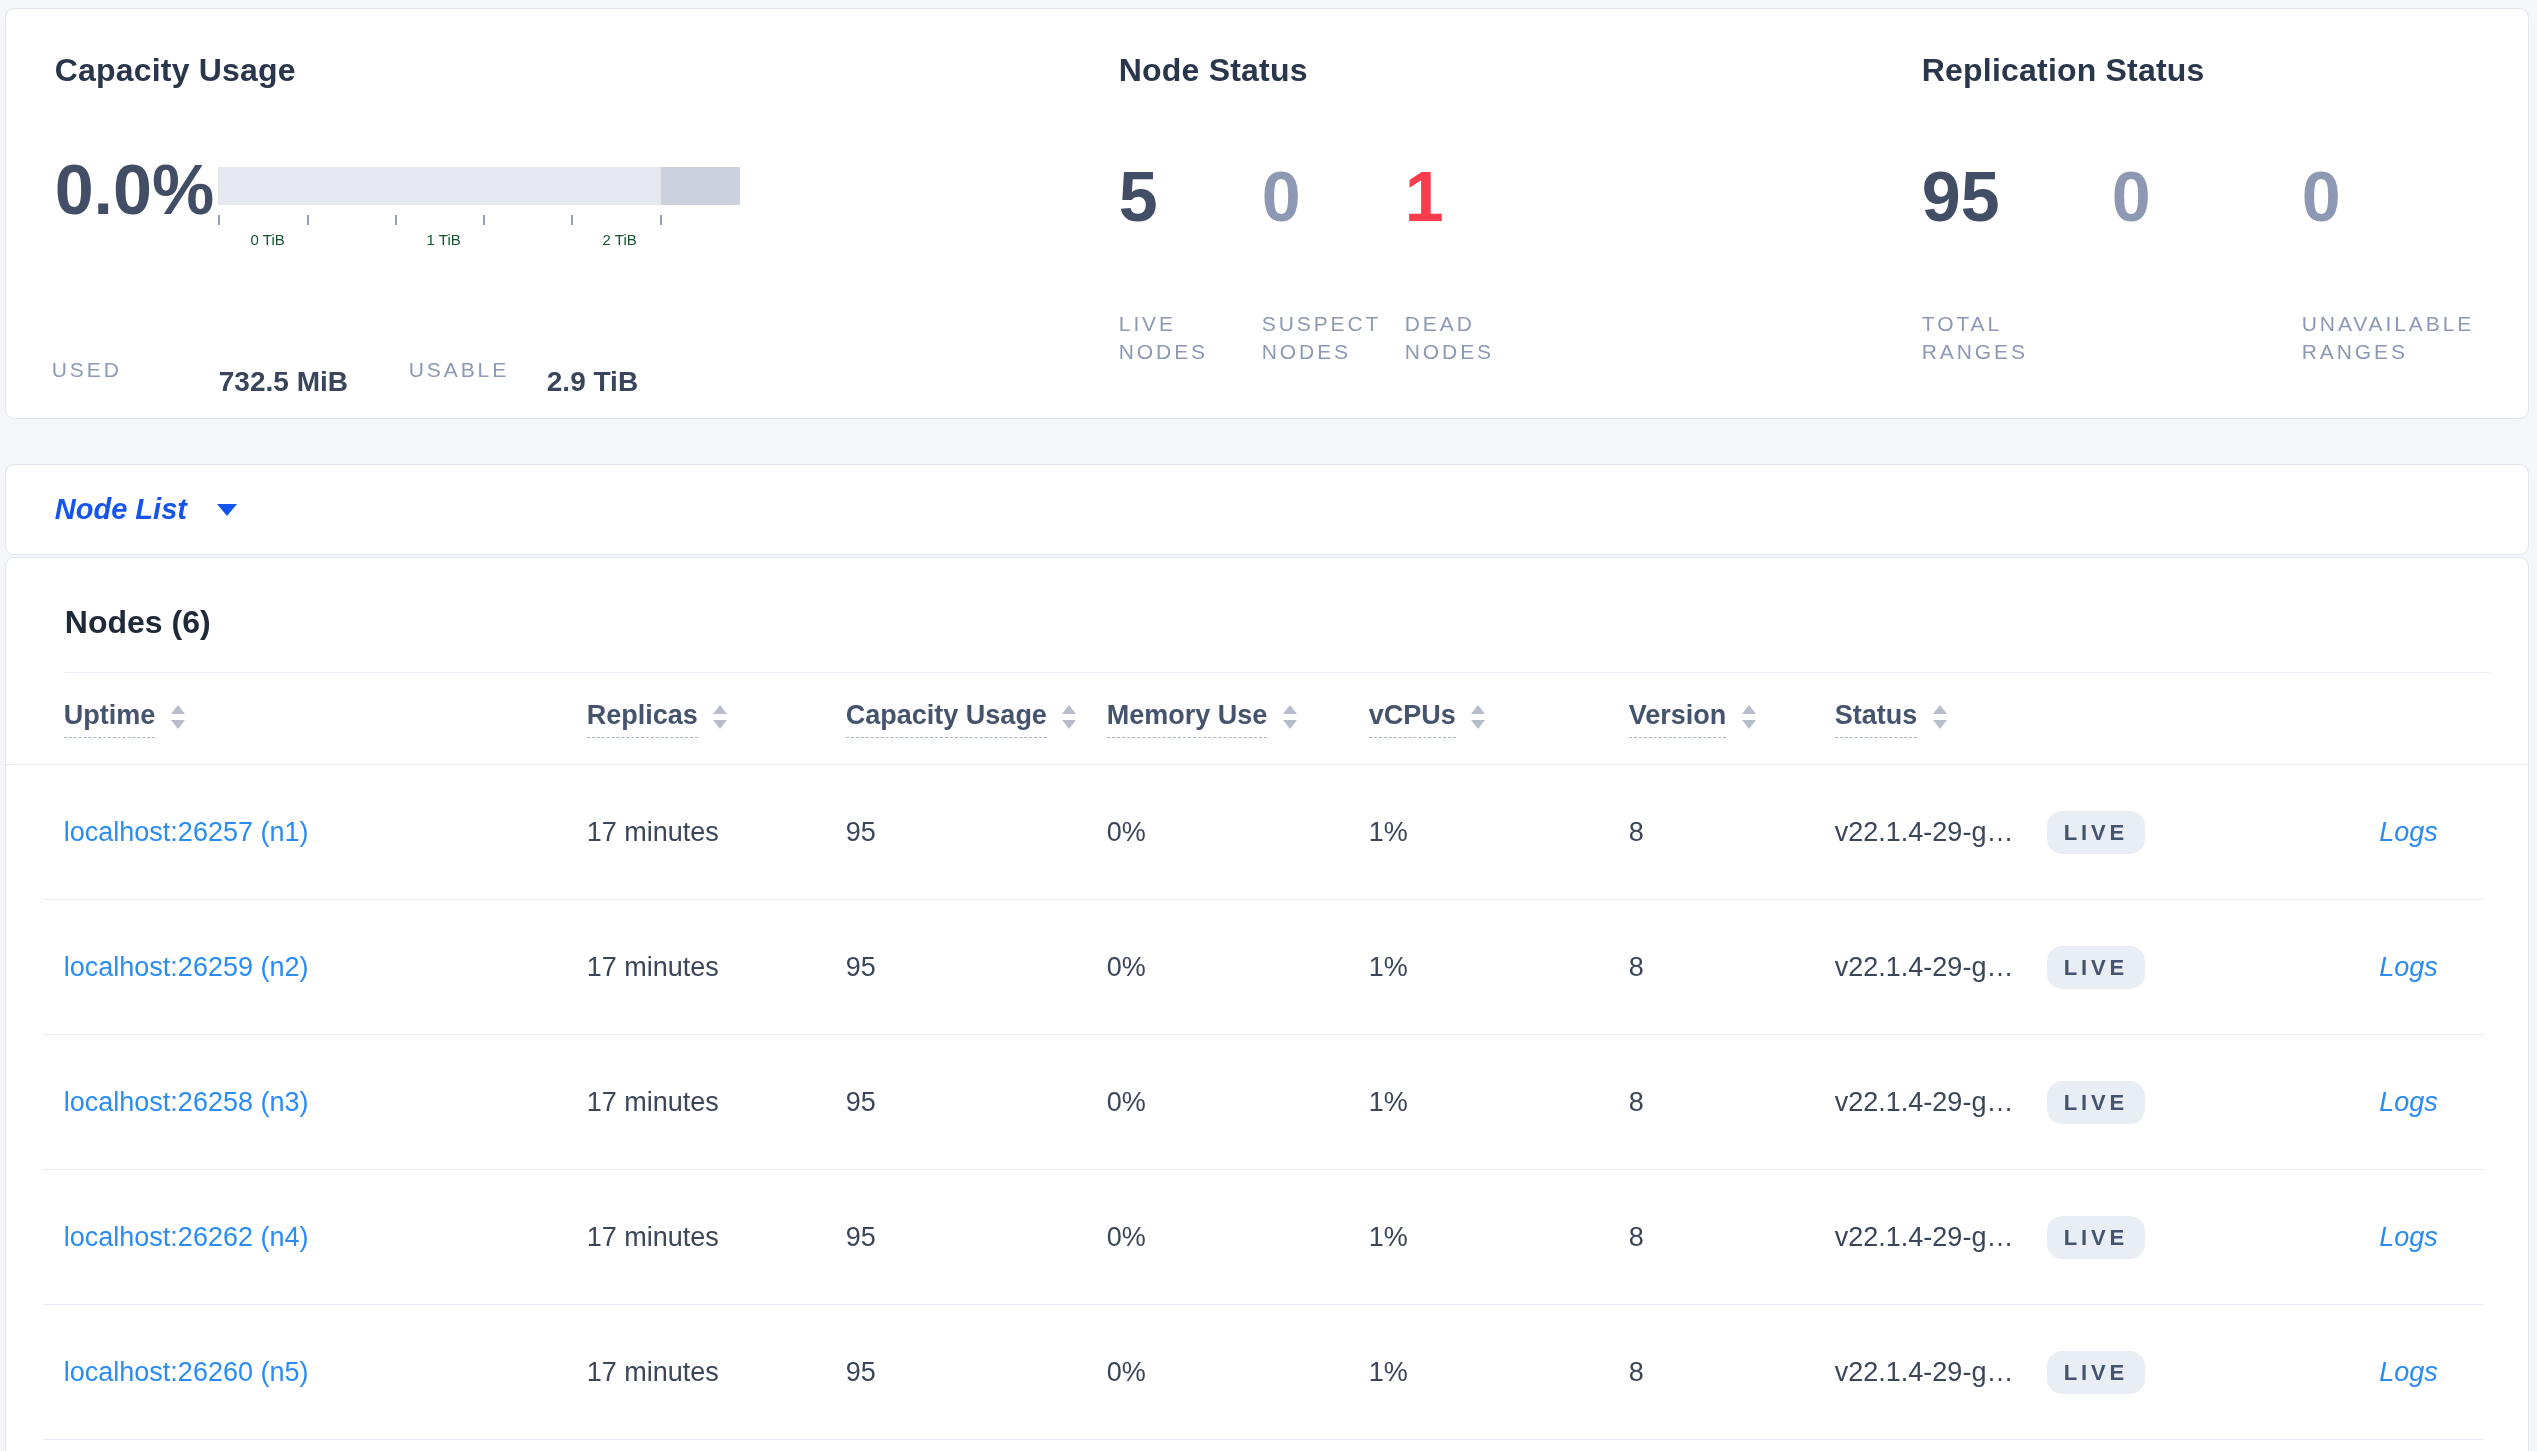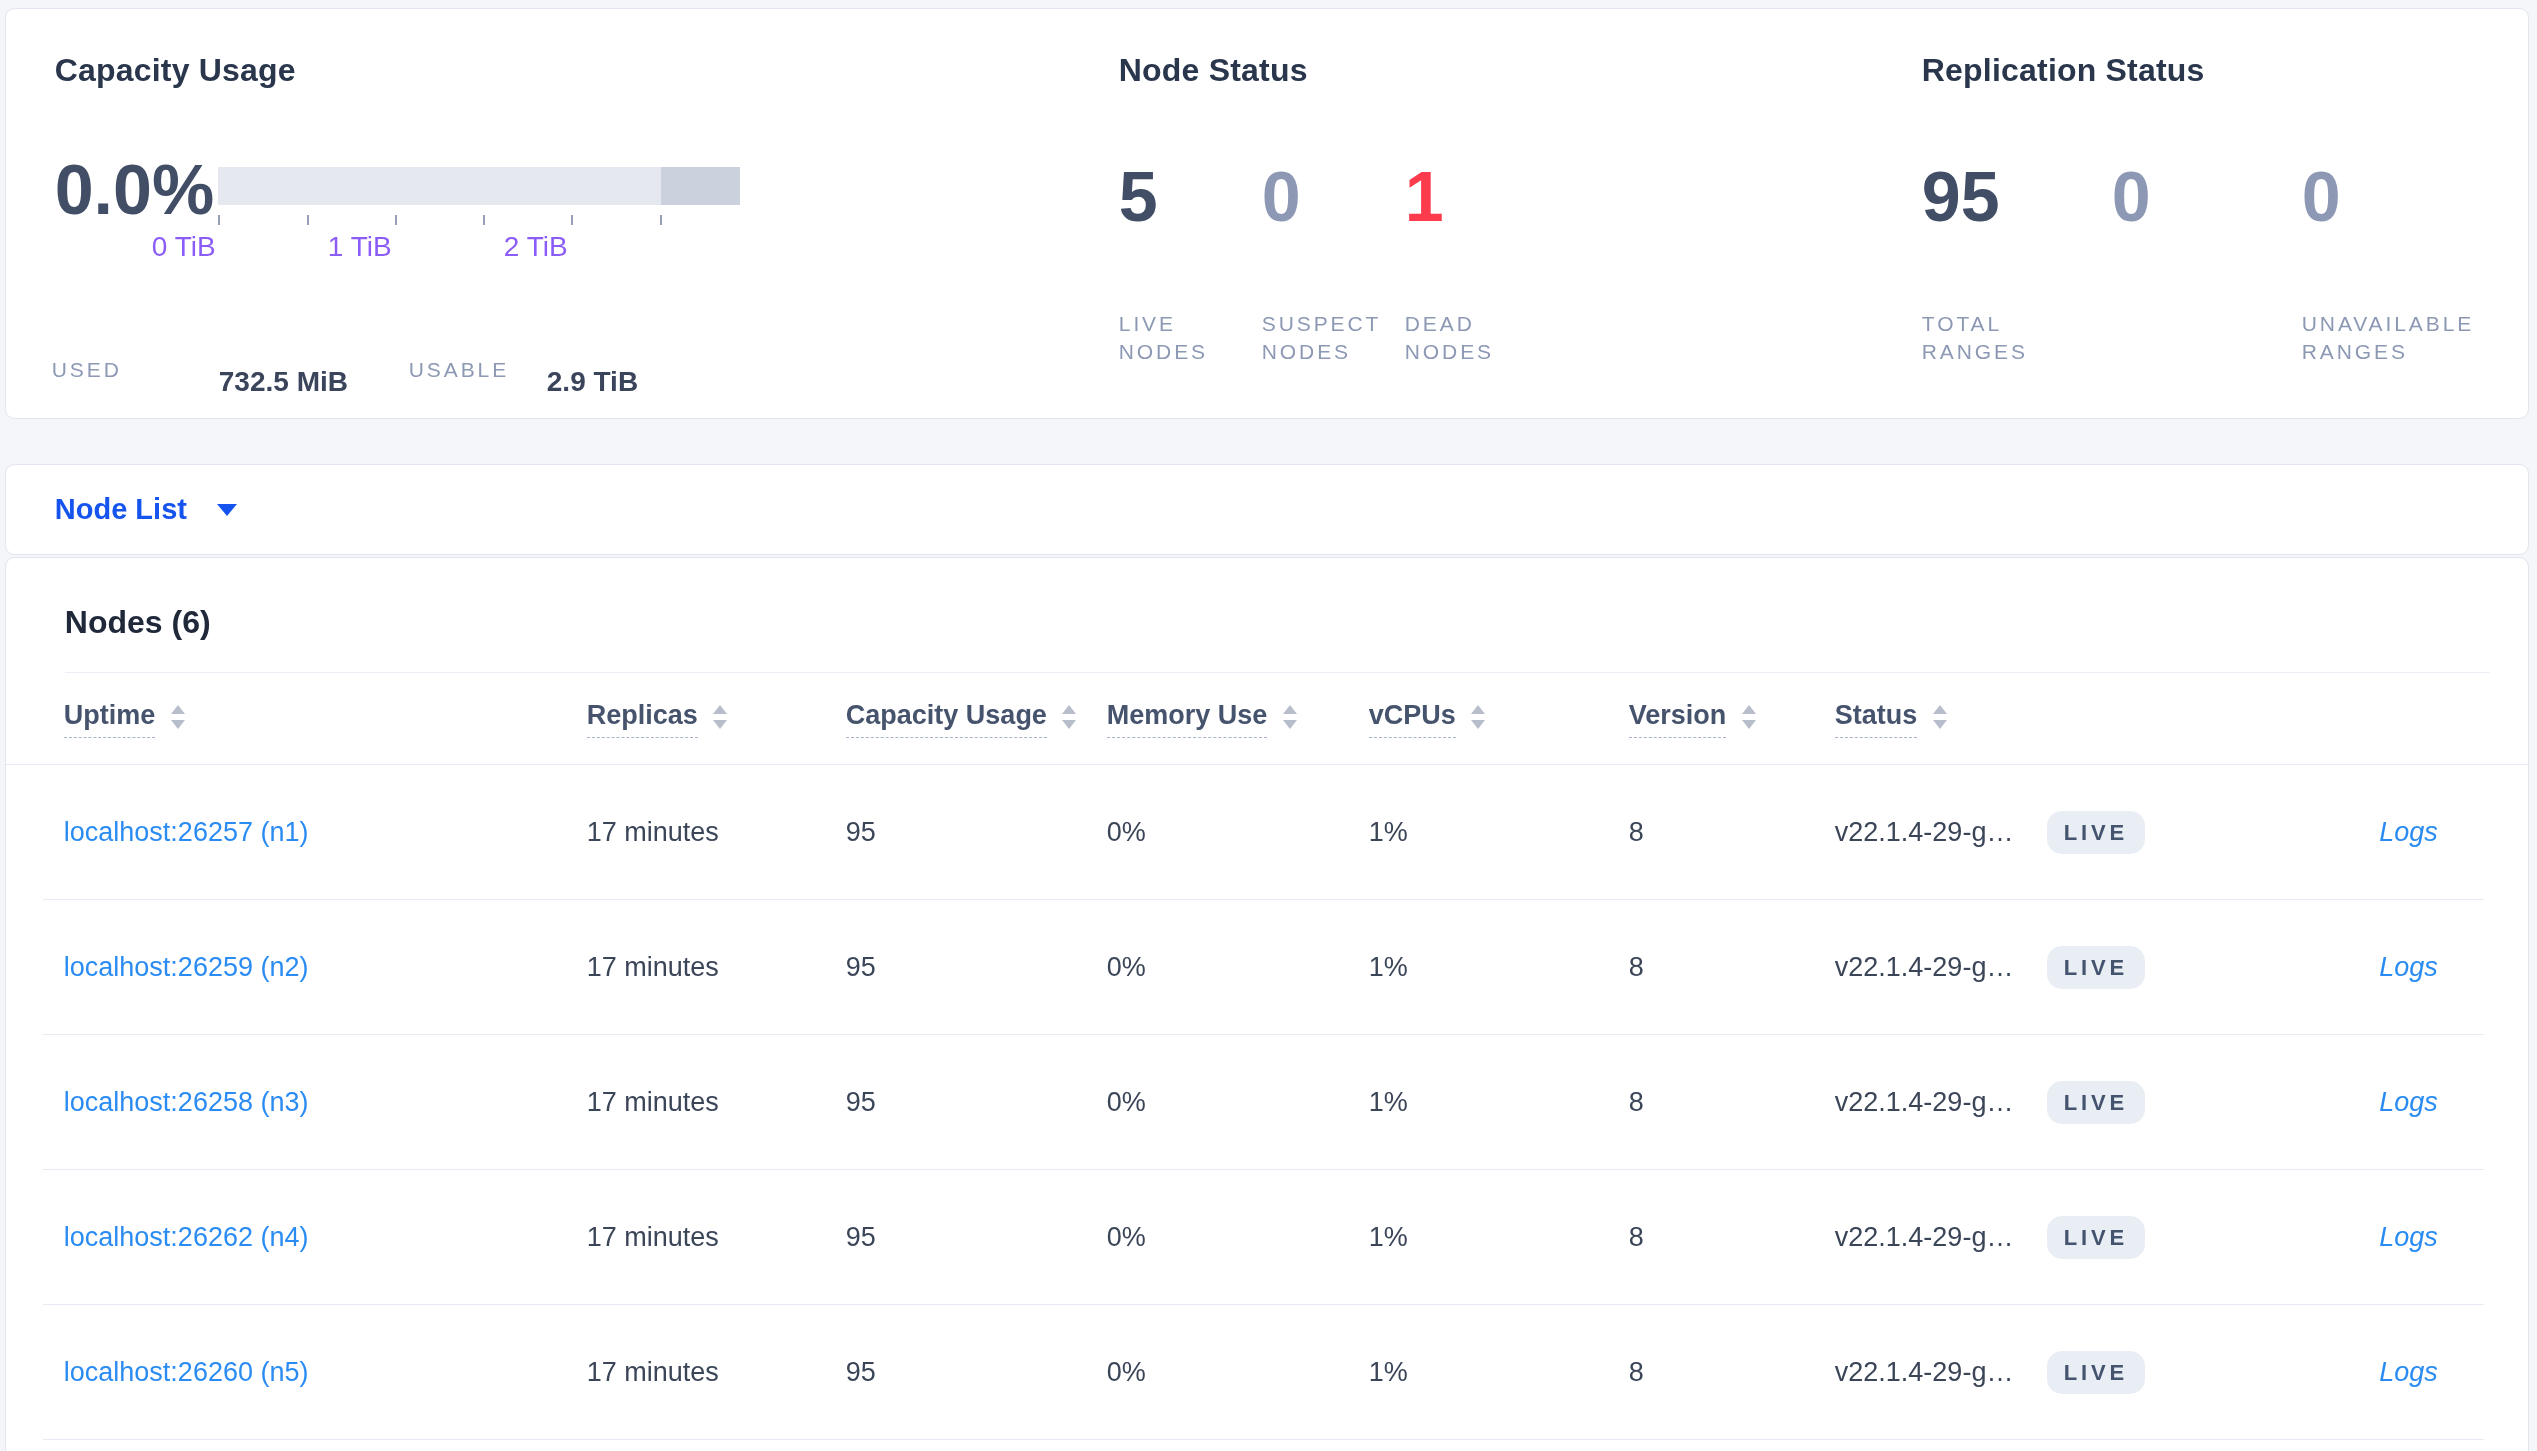--- a/index.html
+++ b/index.html
@@ -30,22 +30,22 @@
     position:absolute; top:146px; left:2.9px;
     font-size:70px; font-weight:600; color:#414e66; line-height:1;
   }
   .cap-bar-wrap { position:absolute; left:166px; top:158px; width:522px; }
   .cap-bar { position:relative; width:522px; height:38px; background:#e6e8f0; overflow:hidden; }
   .cap-bar-extra { position:absolute; top:0; right:0; width:79px; height:38px; background:#ccd1de; }
   .cap-ticks { position:relative; height:9.5px; margin-top:10.5px; }
   .cap-tick { position:absolute; top:0; width:1.9px; height:9.5px; background:#97a0b6; }
   .cap-tick-labels { position:relative; height:27px; margin-top:6.7px; }
   .cap-tick-label {
-    position:absolute; width:133px; margin-left:-67px; text-align:left;
-    font-size:28px; color:#8b5cf6;
+    position:absolute; width:133px; margin-left:-67px; text-align:right;
+    font-size:15px; color:#14532d;
   }
   .cap-stats {
     position:absolute; top:333px; left:0;
     display:flex; align-items:center;
   }
   .kv-label { font-size:21px; font-weight:500; color:#8c98b4; letter-spacing:2.9px; }
   .kv-value { font-size:28px; font-weight:600; color:#3a455b;margin-top:24px; }
   .cap-stats .kv-label:nth-child(1) { width:167px; }
   .cap-stats .kv-value:nth-child(2) { width:190px; }
   .cap-stats .kv-label:nth-child(3) { width:138px; }
@@ -58,21 +58,21 @@
   .tone-dark   { color:#414e66; }
   .tone-muted  { color:#8d99b4; }
   .tone-danger { color:#fc3b4c; }
   .stat-label {
     margin-top:auto; max-width:176px;
     font-size:21px; font-weight:500; color:#8c98b4;
     letter-spacing:2.9px; line-height:28px;
   }
 
   
-  .nodelist-bar { top:464px; height:91px; display:flex; align-items:center; }
+  .nodelist-bar { top:464px; height:91px; display:flex; align-items:center;font-style:italic; }
   .nodelist-toggle { display:flex; align-items:center; margin-left:49px; cursor:pointer; }
   .nodelist-label { font-size:29px; font-weight:600; color:#1554ef; }
   .caret-down {
     margin-left:30.5px; width:0; height:0;
     border-left:10.5px solid transparent; border-right:10.5px solid transparent;
     border-top:12.4px solid #1554ef;
   }
 
   
   .table-panel { top:557px; height:900px; border-bottom:none; border-radius:9.5px 9.5px 0 0; }

